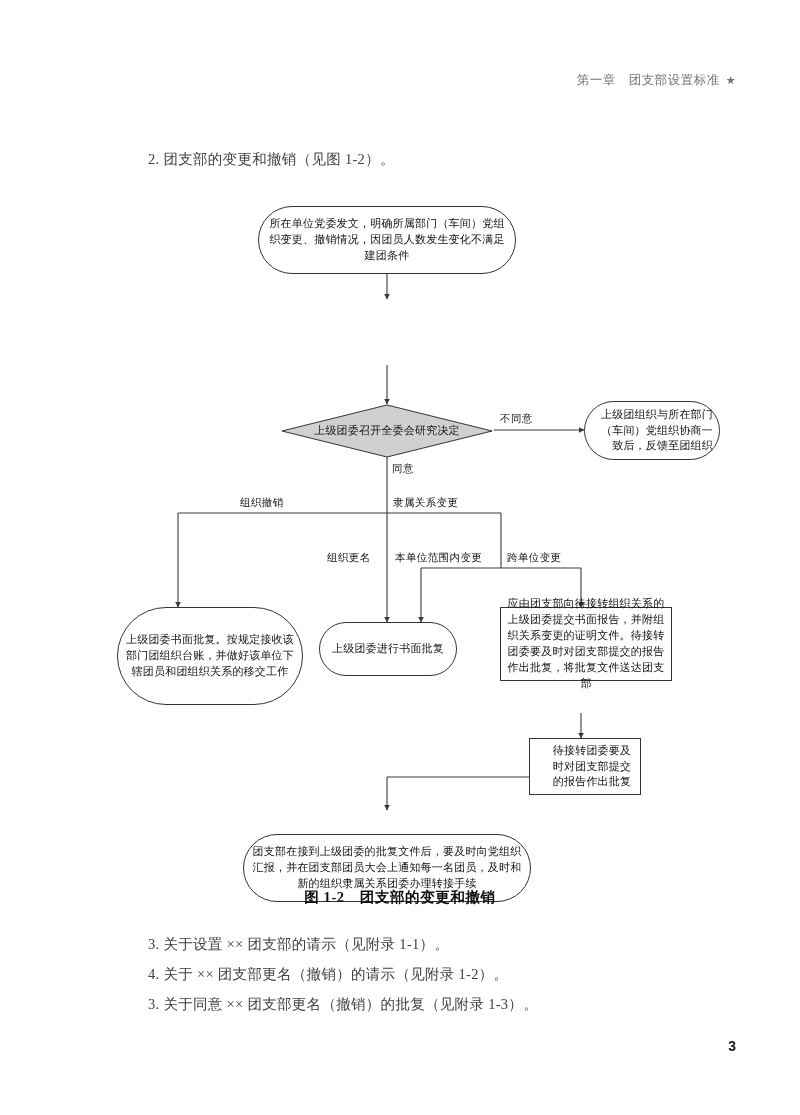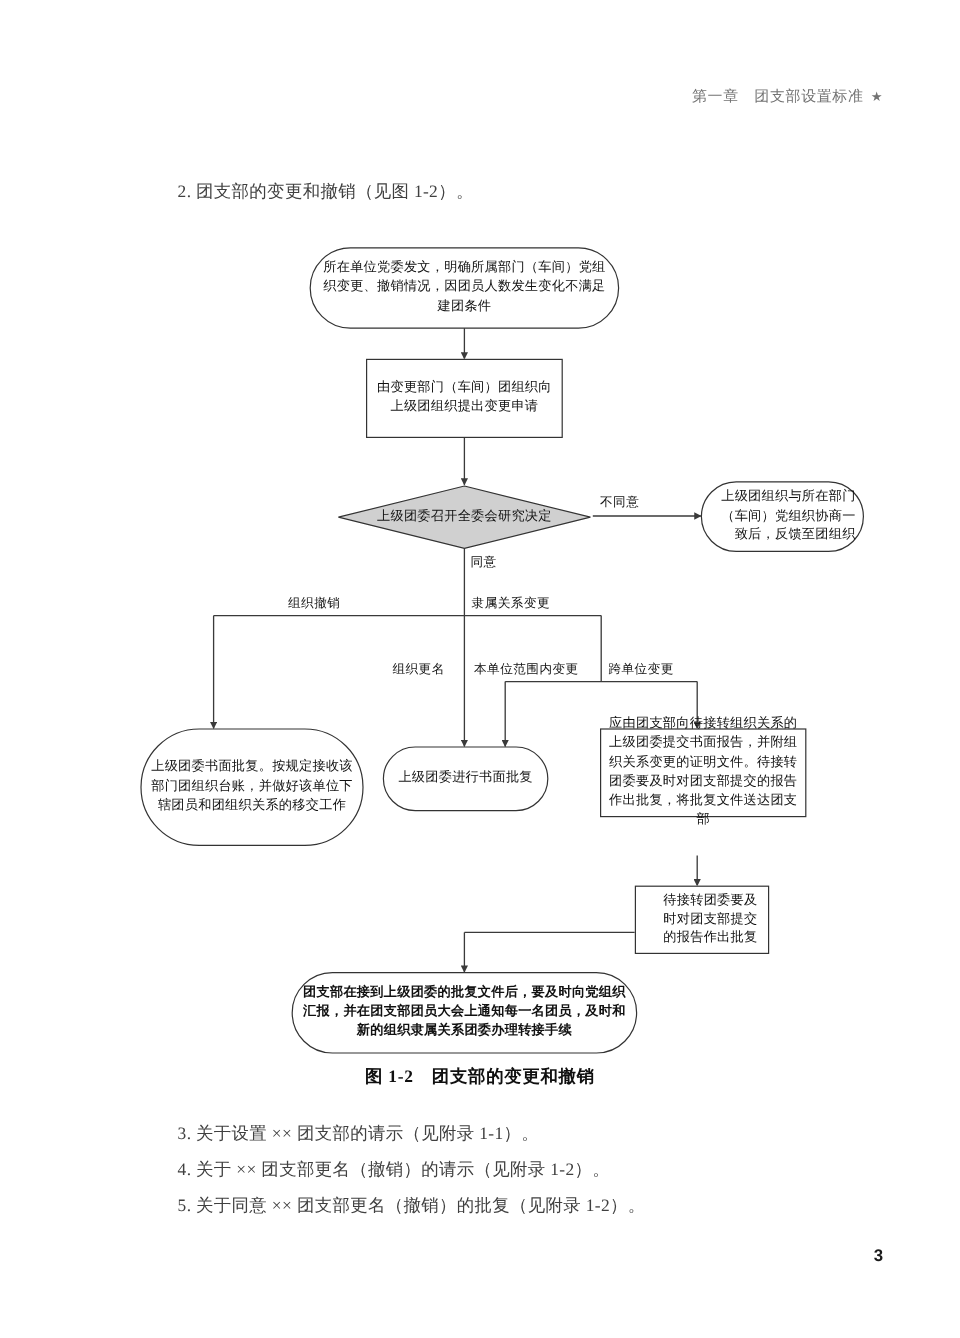--- a/index.html
+++ b/index.html
@@ -179,23 +179,20 @@
         <line x1="529" y1="777" x2="387" y2="777"></line>
         <line x1="387" y1="777" x2="387" y2="810" marker-end="url(#arrow)"></line>
       </g>
     </svg>
   </div>
 
   <div class="node stadium" style="left:258px; top:194px; width:258px; height:68px;margin-top:12px;">
     <span class="txt">所在单位党委发文，明确所属部门（车间）党组织变更、撤销情况，因团员人数发生变化不满足建团条件</span>
   </div>
 
-  <div class="node rect" style="left:305px; top:299px; width:164px; height:66px;">
-    <span class="txt">由变更部门（车间）团组织向上级团组织提出变更申请</span>
-  </div>
 
   <div class="diamond-wrap" style="left:281px; top:404px; width:212px; height:54px;">
     <svg width="212" height="54" viewBox="0 0 212 54">
       <polygon points="106,1 211,27 106,53 1,27" fill="#d0d0d0" stroke="#333" stroke-width="1"></polygon>
     </svg>
     <div class="dlabel">上级团委召开全委会研究决定</div>
   </div>
 
   <div class="node stadium" style="left:584px; top:401px; width:136px; height:59px;text-align:right;">
     <span class="txt">上级团组织与所在部门（车间）党组织协商一致后，反馈至团组织</span>
@@ -210,33 +207,33 @@
   </div>
 
   <div class="node rect" style="left:500px; top:607px; width:172px; height:74px;">
     <span class="txt">应由团支部向待接转组织关系的上级团委提交书面报告，并附组织关系变更的证明文件。待接转团委要及时对团支部提交的报告作出批复，将批复文件送达团支部</span>
   </div>
 
   <div class="node rect" style="left:529px; top:738px; width:112px; height:57px;padding-left:20px;">
     <span class="txt">待接转团委要及时对团支部提交的报告作出批复</span>
   </div>
 
-  <div class="node stadium" style="left:243px; top:810px; width:288px; height:68px;font-weight:bold;">
+  <div class="node stadium" style="left:243px; top:834px; width:288px; height:68px;">
     <span class="txt">团支部在接到上级团委的批复文件后，要及时向党组织汇报，并在团支部团员大会上通知每一名团员，及时和新的组织隶属关系团委办理转接手续</span>
   </div>
 
   <div class="edge-label" style="left:500px; top:412px;">不同意</div>
   <div class="edge-label" style="left:392px; top:462px;">同意</div>
   <div class="edge-label" style="left:240px; top:496px;">组织撤销</div>
   <div class="edge-label" style="left:393px; top:496px;">隶属关系变更</div>
   <div class="edge-label" style="left:327px; top:551px;">组织更名</div>
   <div class="edge-label" style="left:395px; top:551px;">本单位范围内变更</div>
   <div class="edge-label" style="left:507px; top:551px;">跨单位变更</div>
 
   <div class="caption">图 1-2　团支部的变更和撤销</div>
 
   <div class="para" id="para-3">3. 关于设置 ×× 团支部的请示（见附录 1-1）。</div>
   <div class="para" id="para-4">4. 关于 ×× 团支部更名（撤销）的请示（见附录 1-2）。</div>
-  <div class="para" id="para-5">5. 关于同意 ×× 团支部更名（撤销）的批复（见附录 1-2）。</div>
+  <div class="para" id="para-5">3. 关于同意 ×× 团支部更名（撤销）的批复（见附录 1-3）。</div>
 
   <div class="page-number">3</div>
 
 </div>
 
 </body></html>

